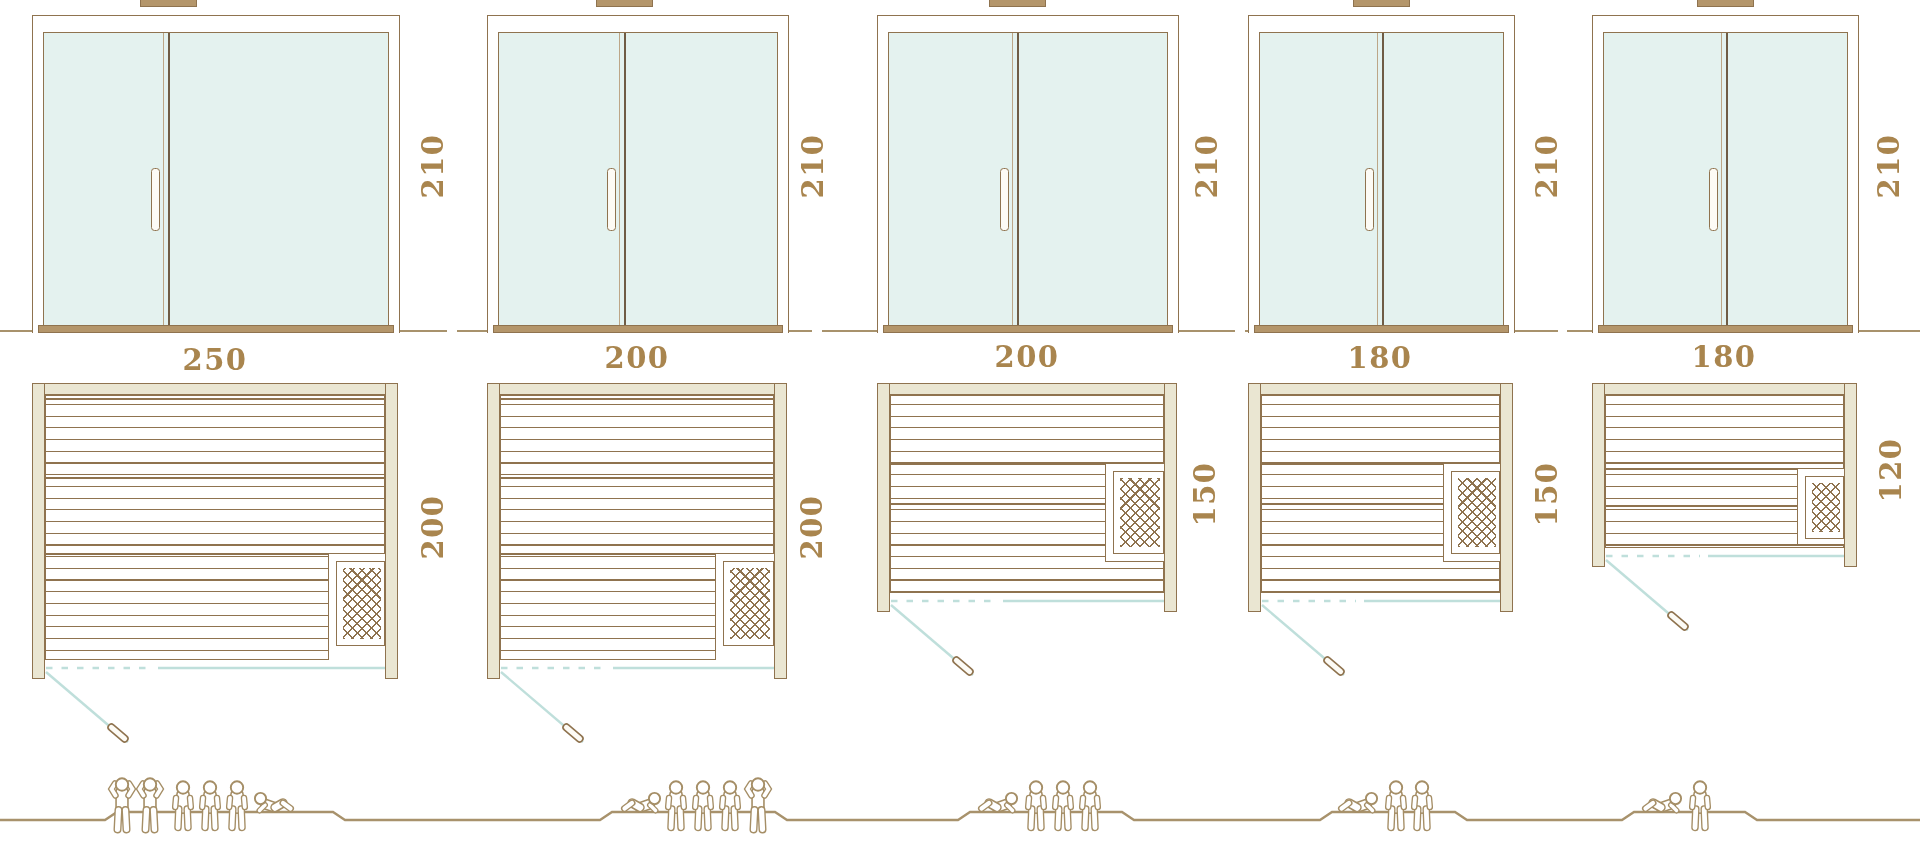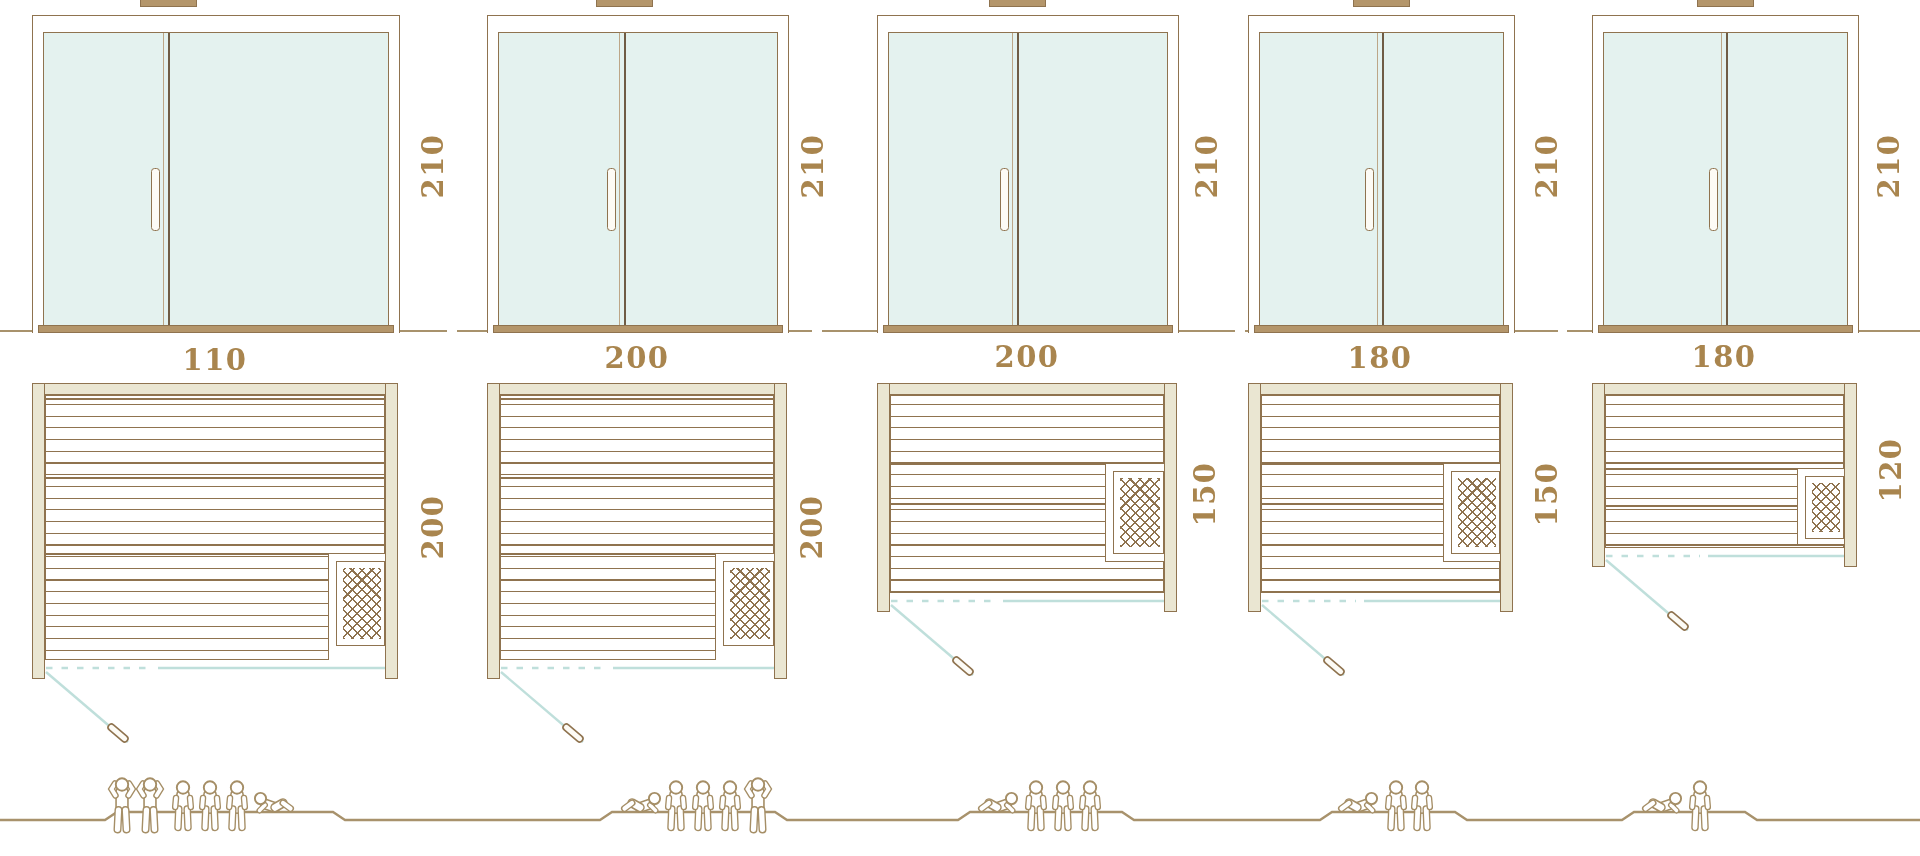--- a/index.html
+++ b/index.html
@@ -68,21 +68,21 @@
   <div class="abs elev" style="left:32px;top:15px;width:366px;height:317px">
     <div class="abs glass" style="left:10px;right:10px;top:16px;bottom:6px">
       <div class="abs door-edge" style="left:calc(36% - 5px)"></div>
       <div class="abs divider" style="left:36%"></div>
       <div class="abs handle" style="left:calc(36% - 17px)"></div>
     </div>
     <div class="abs sill"></div>
   </div>
   <div class="abs topbar" style="left:140px"></div>
   <div class="dim vert" style="left:433px;top:166px">210</div>
-  <div class="dim" style="left:215px;top:360px">110</div>
+  <div class="dim" style="left:215px;top:360px">250</div>
 
   <div class="abs" style="left:32px;top:383px;width:366px;height:289px">
     <div class="abs interior" style="left:13px;right:13px;top:12px;bottom:12px"></div>
     <div class="abs bench-line" style="left:13px;right:13px;top:94px"></div>
     <div class="abs bench-line" style="left:13px;width:283px;top:170px"></div>
     <div class="abs enclosure enc-corner" style="left:296px;top:170px;width:57px;height:107px"></div>
     <div class="abs heater" style="left:304px;top:178px;width:49px;height:85px">
         <div class="hatch"></div>
       </div>
     <div class="abs post" style="left:0;top:0;width:13px;height:296px"></div>

